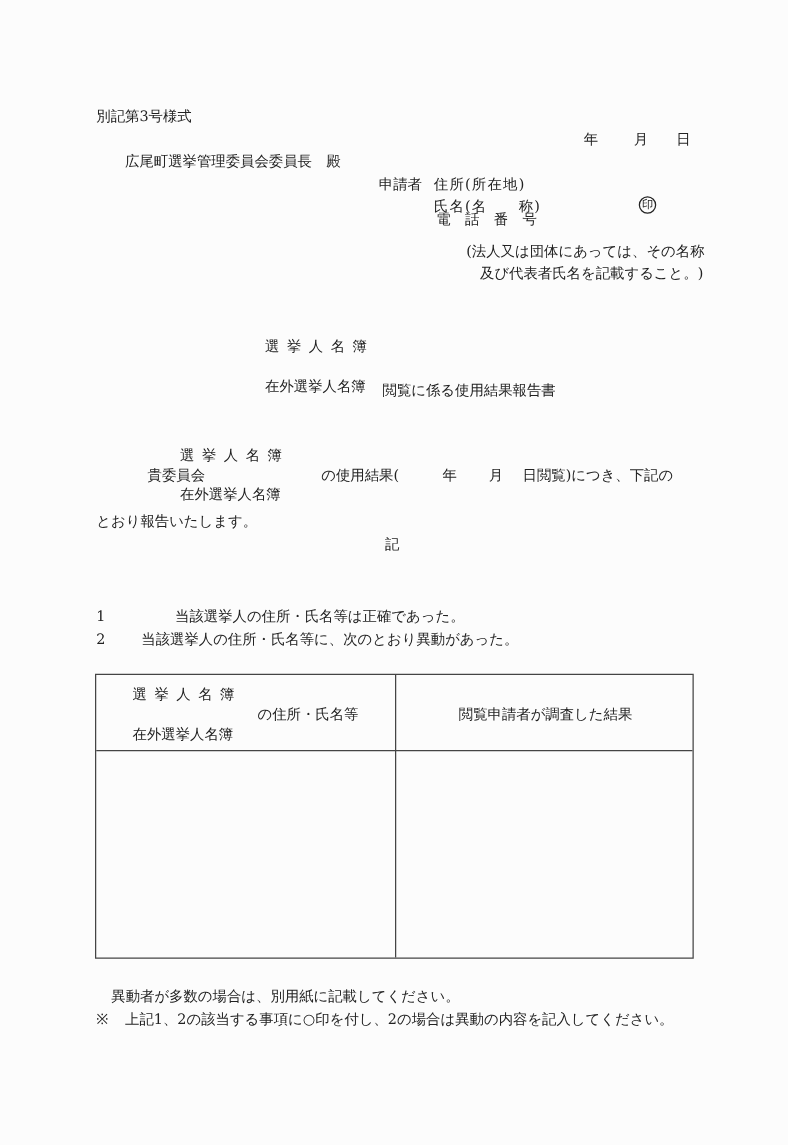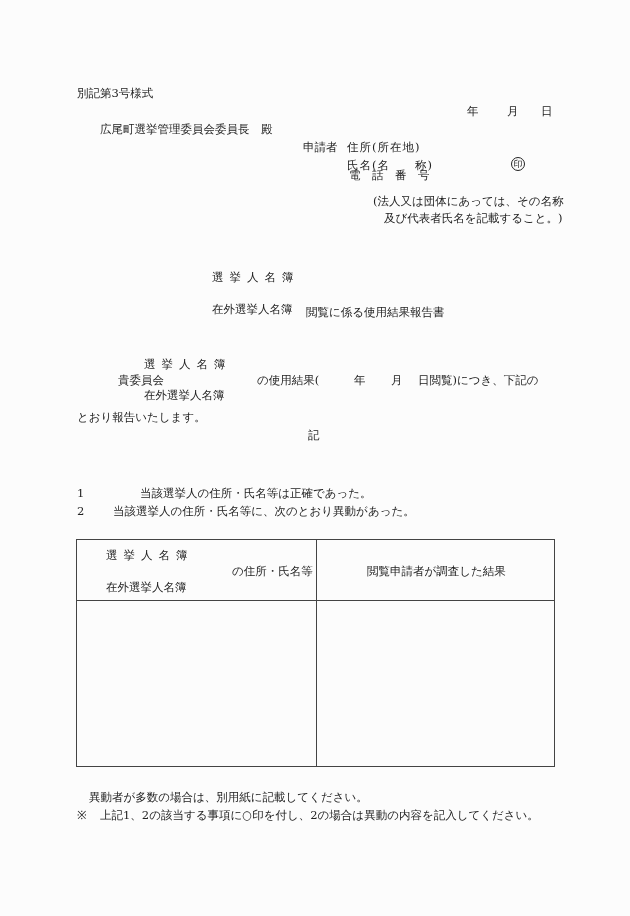--- a/index.html
+++ b/index.html
@@ -56,21 +56,21 @@
 
 <div class="t" style="left:77px;top:486px;">1</div>
 <div class="t" style="left:95px;top:486px;margin-left:45px;">当該選挙人の住所・氏名等は正確であった。</div>
 <div class="t" style="left:77px;top:504px;">2</div>
 <div class="t" style="left:95px;top:504px;margin-left:18px;">当該選挙人の住所・氏名等に、次のとおり異動があった。</div>
 
 <div class="tbl">
   <div class="vline"></div>
   <div class="hline"></div>
   <div class="cell-text sp" style="left:29px;top:8px;">選挙人名簿</div>
-  <div class="cell-text" style="left:129px;top:24px;margin-left:26px;">の住所・氏名等</div>
+  <div class="cell-text" style="left:129px;top:24px;">の住所・氏名等</div>
   <div class="cell-text" style="left:29px;top:40px;">在外選挙人名簿</div>
   <div class="cell-text" style="left:290px;top:24px;">閲覧申請者が調査した結果</div>
   <div style="position:absolute;left:0;top:61px;width:239px;height:166px;"></div>
   <div style="position:absolute;left:240px;top:61px;width:238px;height:166px;"></div>
 </div>
 
 <div class="t" style="left:89px;top:790px;">異動者が多数の場合は、別用紙に記載してください。</div>
 <div class="t" style="left:77px;top:808px;">※</div>
 <div class="t" style="left:100px;top:808px;">上記1、2の該当する事項に○印を付し、2の場合は異動の内容を記入してください。</div>
 

